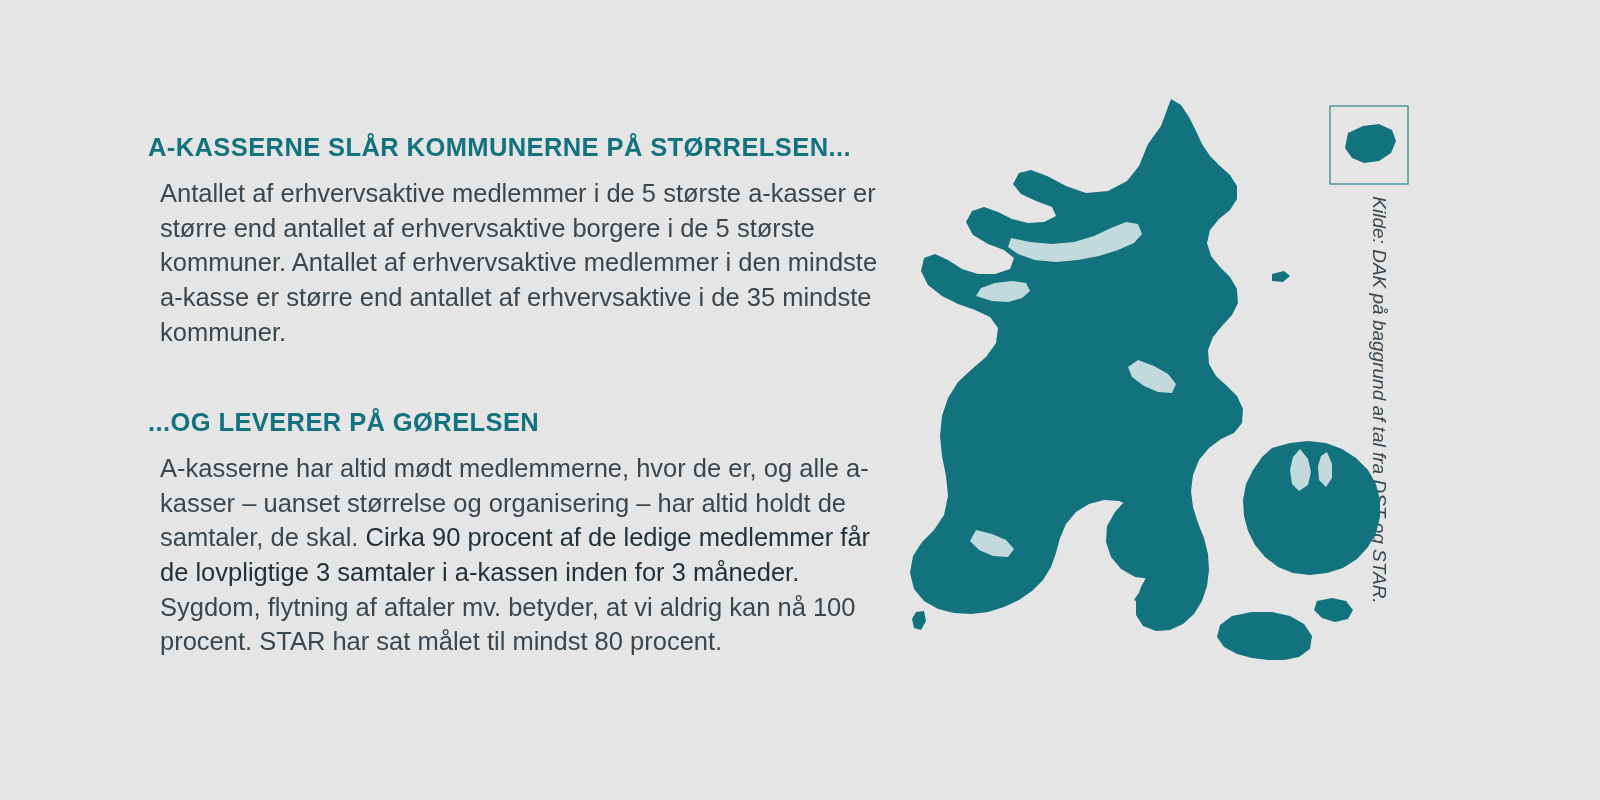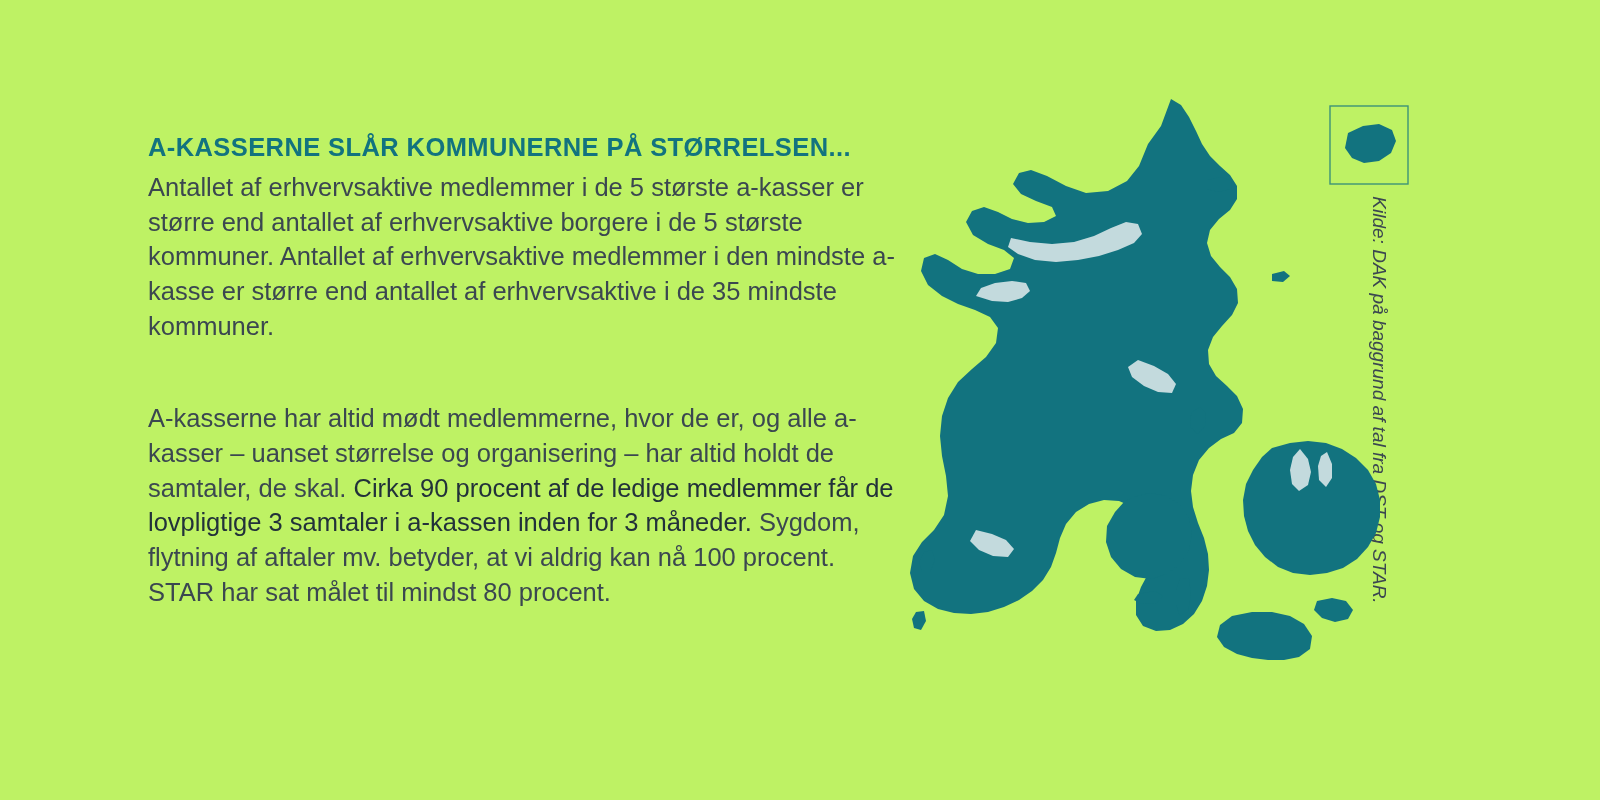--- a/index.html
+++ b/index.html
@@ -10,21 +10,21 @@
     width: 1600px;
     height: 800px;
     background: #c3dadd;
     font-family: "Liberation Sans", sans-serif;
     overflow: hidden;
   }
   .canvas {
     position: relative;
     width: 1600px;
     height: 800px;
-    background: #bef264;
+    background: #e5e5e5;
   }
 
   
   .text-col {
     position: absolute;
     left: 148px;
     top: 132px;
     width: 760px;
   }
 
@@ -38,21 +38,21 @@
     letter-spacing: 0.4px;
     line-height: 1.25;
     margin: 0 0 6px 0;
     font-family: "Liberation Sans", sans-serif;
   }
 
   .body-text {
     color: #3b4750;
     font-size: 25.5px;
     line-height: 1.36;
-    margin: 0;
+    margin: 12px;
     font-family: "Liberation Sans", sans-serif;
     font-weight: normal;
   }
   .body-text .b {
     font-weight: normal;
     color: #22313a;
   }
 
   
   .source-note {
@@ -91,20 +91,21 @@
 <div class="canvas">
 
   <div class="text-col">
 
     <div class="block block-1">
       <h2 class="headline">A-KASSERNE SLÅR KOMMUNERNE PÅ STØRRELSEN...</h2>
       <p class="body-text">Antallet af erhvervsaktive medlemmer i de 5 største a-kasser er større end antallet af erhvervsaktive borgere i de 5 største kommuner. Antallet af erhvervsaktive medlemmer i den mindste a-kasse er større end antallet af erhvervsaktive i de 35 mindste kommuner.</p>
     </div>
 
     <div class="block block-2">
+      <h2 class="headline">...OG LEVERER PÅ GØRELSEN</h2>
       <p class="body-text"><span>A-kasserne har altid mødt medlemmerne, hvor de er, og alle a-kasser – uanset størrelse og organisering – har altid holdt de samtaler, de skal. </span><span class="b">Cirka 90 procent af de ledige medlemmer får de lovpligtige 3 samtaler i a-kassen inden for 3 måneder.</span><span> Sygdom, flytning af aftaler mv. betyder, at vi aldrig kan nå 100 procent. STAR har sat målet til mindst 80 procent.</span></p>
     </div>
 
   </div>
 
   <div class="source-note">Kilde: DAK på baggrund af tal fra DST og STAR.</div>
 
   <div class="map-wrap">
     <svg width="600" height="680" viewBox="0 0 600 680" xmlns="http://www.w3.org/2000/svg">
 

